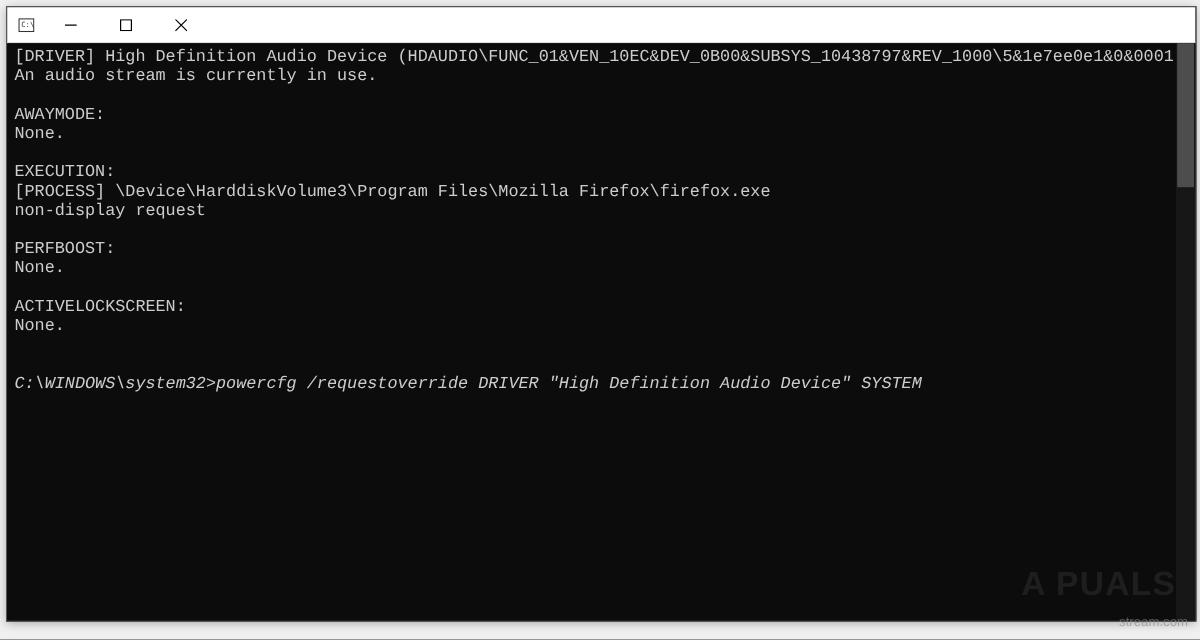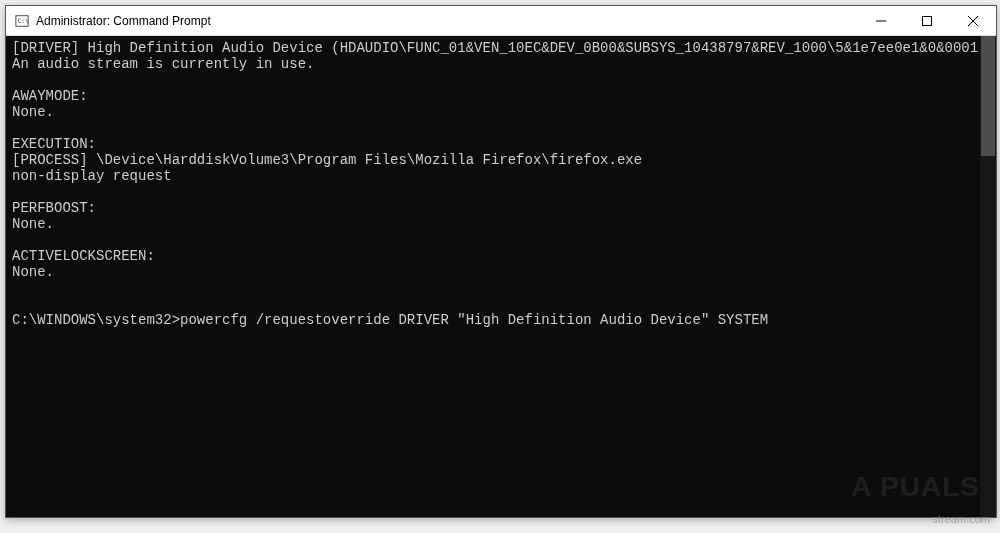--- a/index.html
+++ b/index.html
@@ -96,20 +96,21 @@
     .scrollbar-thumb {
       position: absolute;
       top: 0;
       left: 1px;
       right: 1px;
       height: 120px;
       background: #4d4d4d;
     }
     .prompt-line {
       display: inline;
+      font-style: italic;
     }
     .watermark {
       position: absolute;
       bottom: 8px;
       right: 10px;
       font-family: Arial, sans-serif;
       font-size: 11px;
       color: #888;
       opacity: 0.6;
     }
@@ -129,21 +130,20 @@
 <body>
 
 <div class="window">
   <div class="titlebar">
     <span class="titlebar-icon">
       <svg viewBox="0 0 16 16">
         <rect x="1" y="2" width="14" height="12" fill="none" stroke="#333" stroke-width="1"></rect>
         <text x="3" y="10" font-size="7" fill="#333" font-family="monospace">C:\</text>
       </svg>
     </span>
-    <span class="titlebar-text">Administrator: Command Prompt</span>
     <div class="titlebar-controls">
       <div class="titlebar-btn">
         <svg viewBox="0 0 10 10">
             <line x1="0" y1="5" x2="10" y2="5"></line>
           </svg>
       </div>
       <div class="titlebar-btn">
         <svg viewBox="0 0 10 10">
             <rect x="0.5" y="0.5" width="9" height="9"></rect>
           </svg>

